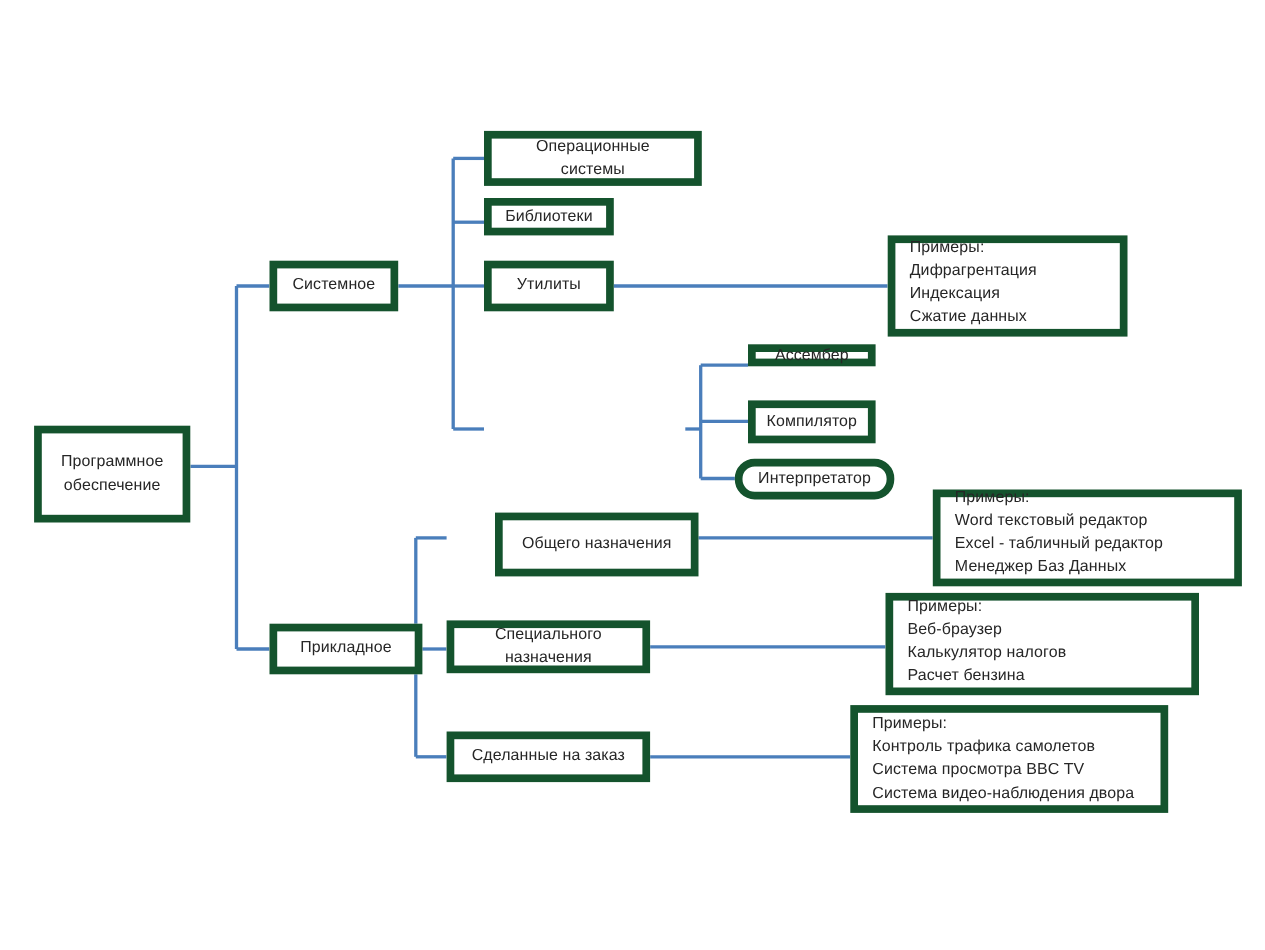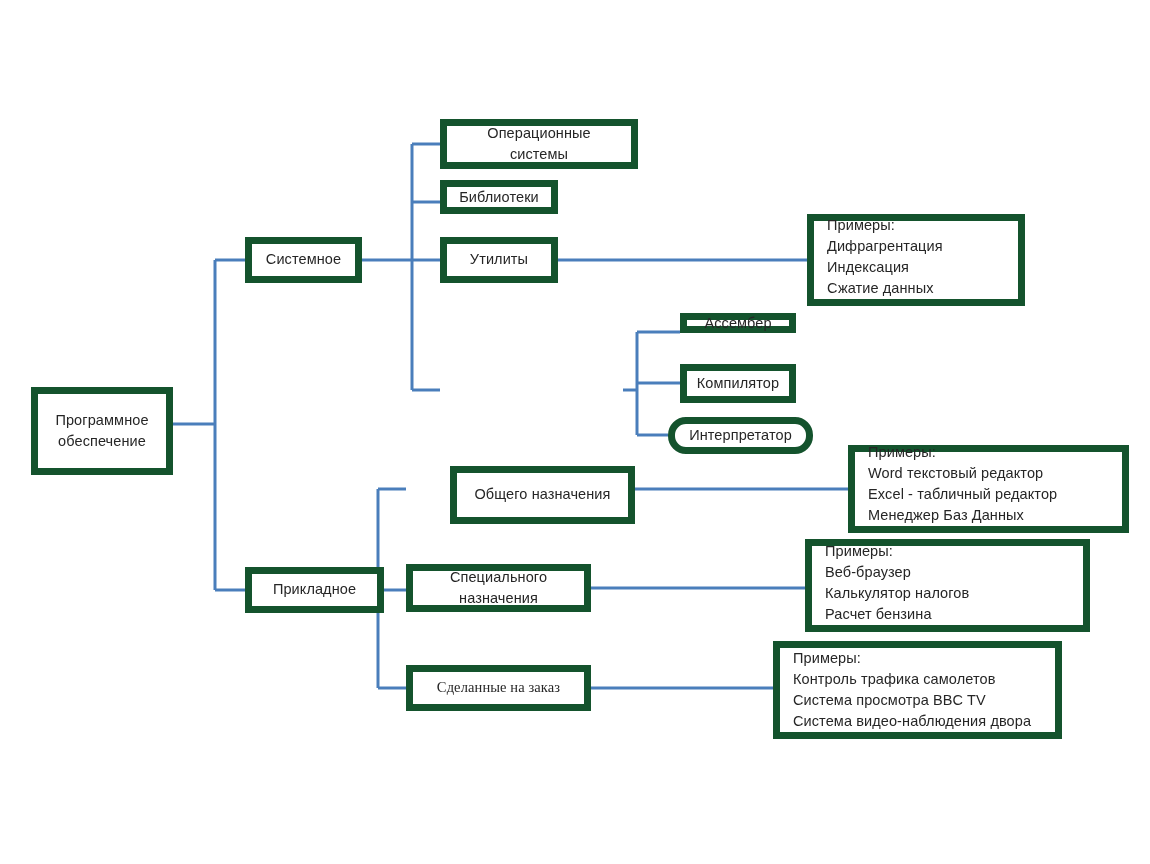--- a/index.html
+++ b/index.html
@@ -136,21 +136,21 @@
 
   <div class="node" style="left:406px; top:466px; width:185px; height:58px;margin-left:44px;">
     <span class="lines">Общего назначения</span>
   </div>
 
   <div class="node" style="left:406px; top:564px; width:185px; height:48px;">
     <span class="lines">Специального
 назначения</span>
   </div>
 
-  <div class="node" style="left:406px; top:665px; width:185px; height:46px;font-family:Liberation Serif, serif;">
+  <div class="node" style="left:406px; top:665px; width:185px; height:46px;">
     <span class="lines">Сделанные на заказ</span>
   </div>
 
   <div class="node left-align" style="left:807px; top:214px; width:218px; height:92px;">
     <span class="lines">Примеры:
 Дифрагрентация
 Индексация
 Сжатие данных</span>
   </div>
 

